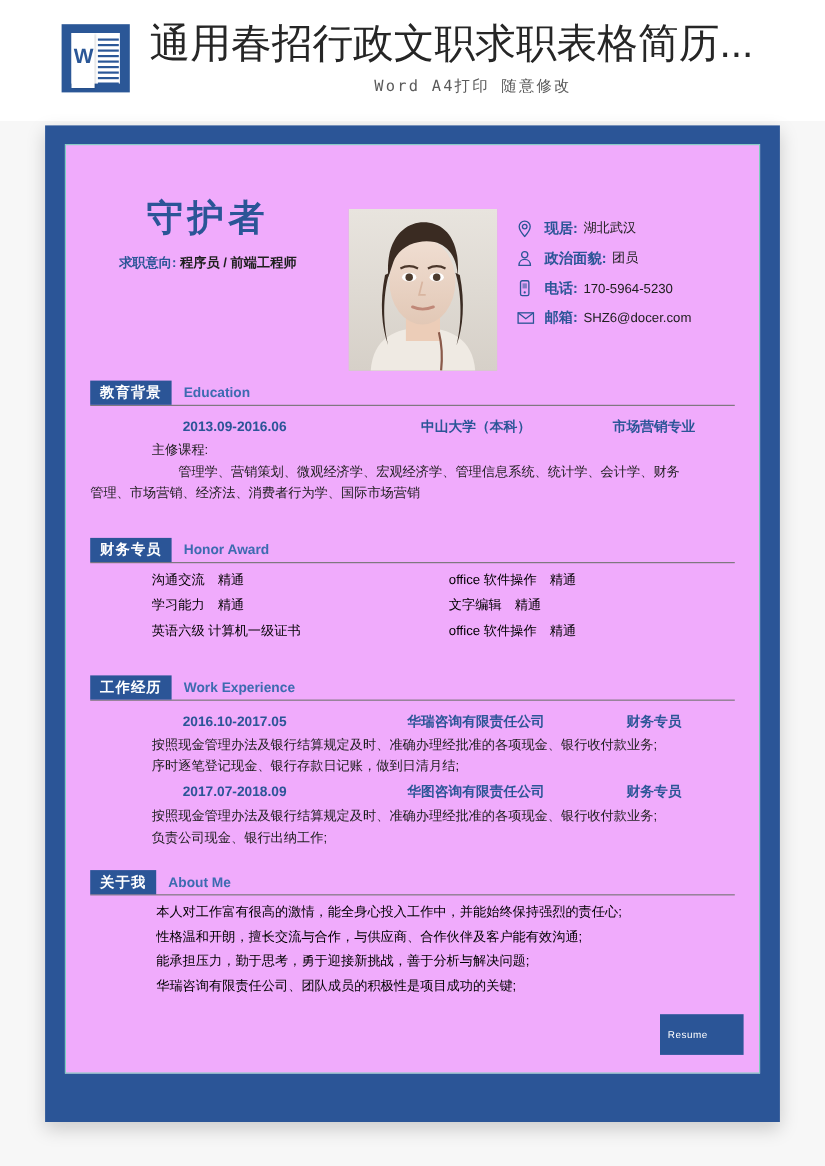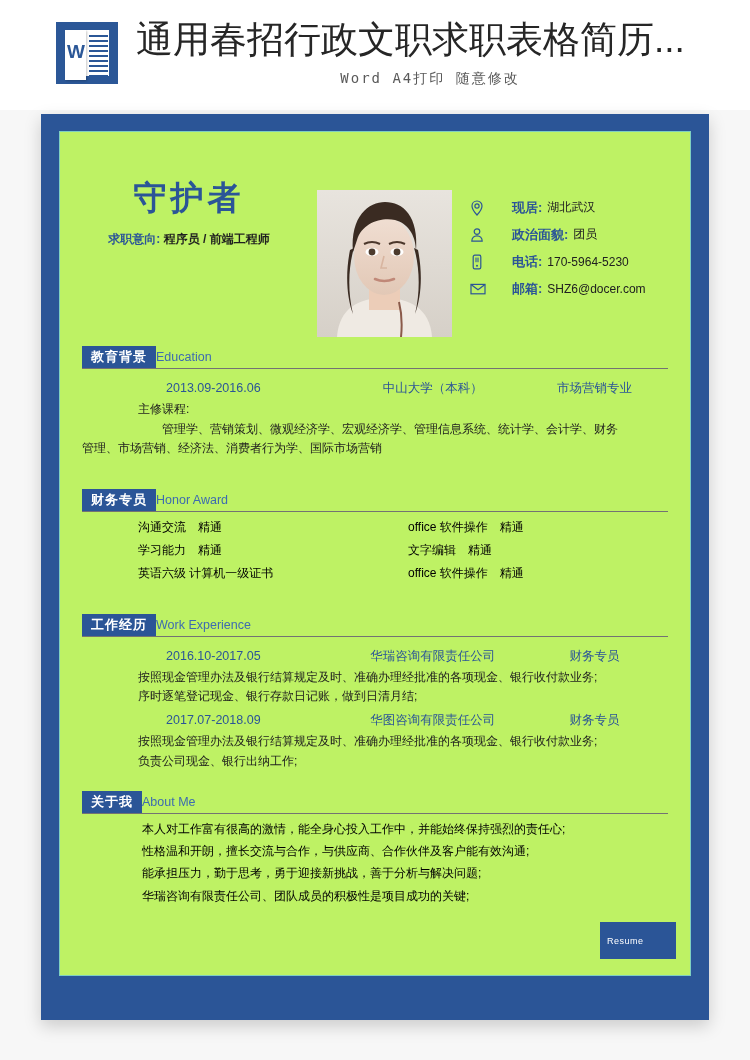--- a/index.html
+++ b/index.html
@@ -105,21 +105,21 @@
     background: #2b5597;
     box-shadow: 0 6px 16px rgba(0,0,0,.18);
     box-sizing: border-box;
   }
   .page-inner {
     position: absolute;
     left: 18px;
     top: 17px;
     right: 18px;
     bottom: 44px;
-    background: #bef264;
+    background: #f0abfc;
     border: 1px solid #7fd0c0;
     box-sizing: border-box;
     overflow: hidden;
   }
 
   
   .head {
     position: relative;
     height: 214px;
   }
@@ -173,21 +173,21 @@
     flex: 0 0 20px;
     color: #2b5597;
     display: flex;
     align-items: center;
   }
   .clabel {
     color: #2b5597;
     font-weight: bold;
     font-size: 13px;
     white-space: nowrap;
-    margin-left: 22px;
+    margin-left: 5px;
   }
   .cvalue {
     color: #202020;
     font-size: 12px;
     margin-left: 5px;
     white-space: nowrap;
   }
   .sec-head {
     position: relative;
     height: 22px;
@@ -205,34 +205,35 @@
     display: flex;
     align-items: center;
     height: 22px;
     box-sizing: border-box;
   }
   .sec-en {
     color: #3d6bb0;
     font-size: 12.5px;
     display: flex;
     align-items: center;
-    padding-left: 0;
+    padding-left: 11px;
+    font-weight: bold;
   }
   .sec-body {
     padding-top: 6px;
     font-size: 12px;
     color: #1d1d1d;
     line-height: 1.62;
   }
 
   
   .row3 {
     display: flex;
     color: #2b5597;
-    font-weight: normal;
+    font-weight: bold;
     font-size: 12.5px;
     padding: 3px 0 2px 0;
   }
   .row3 .c1 { width: 268px; text-align: center; }
   .row3 .c2 { width: 180px; text-align: center; }
   .row3 .c3 { width: 150px; text-align: center; }
 
   .body-line { padding-left: 56px; }
   .body-line.flush { padding-left: 0; }
   .body-line.ind { text-indent: 24px; }

